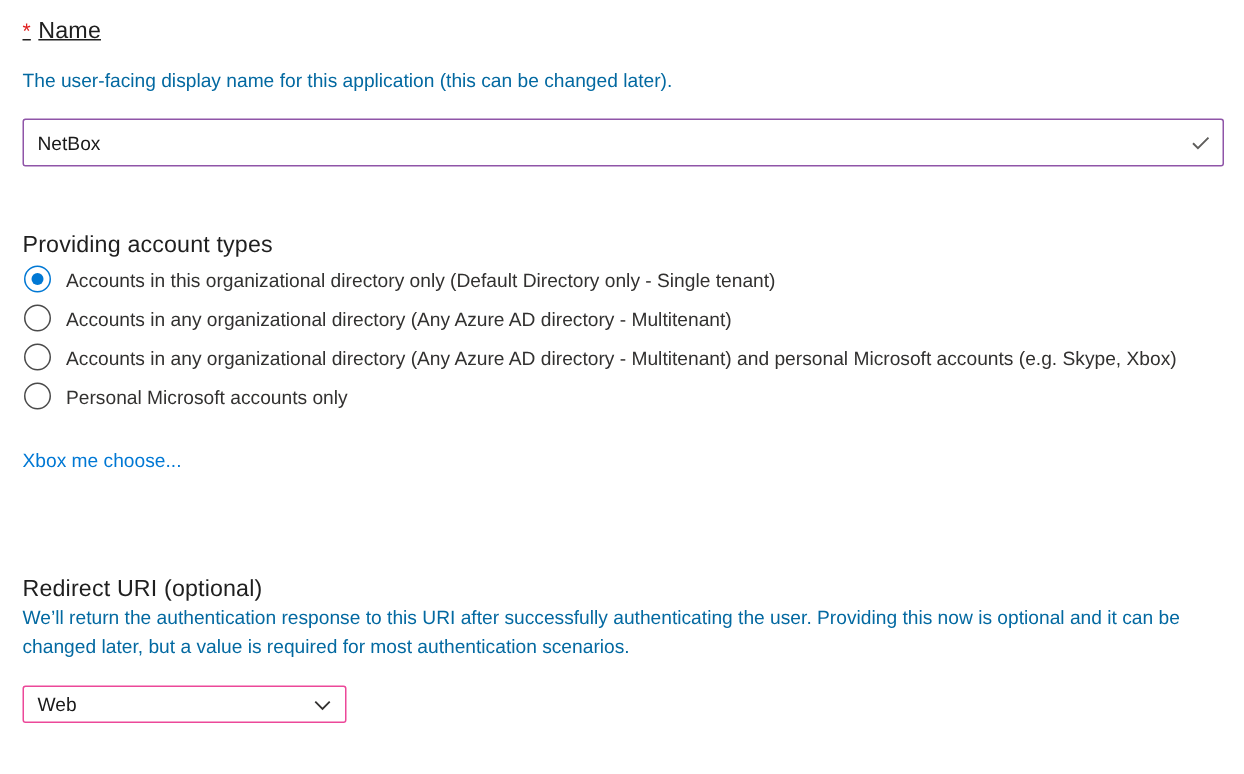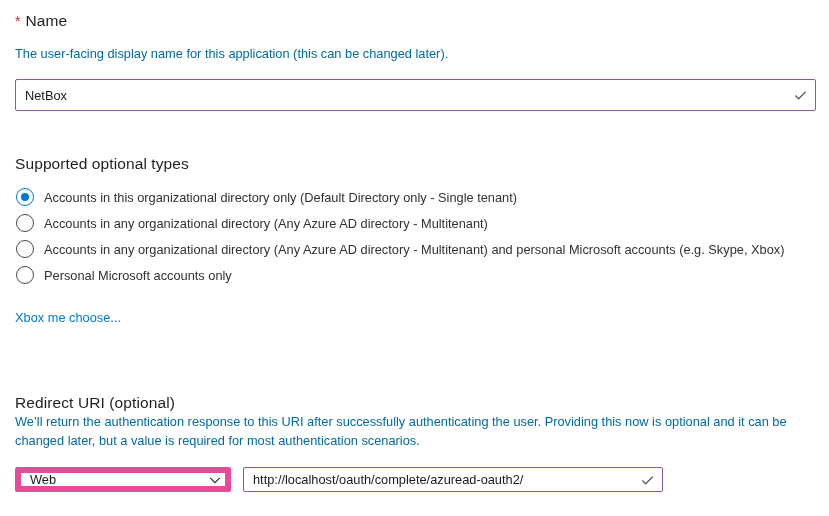--- a/index.html
+++ b/index.html
@@ -20,21 +20,21 @@
   }
   .required-star { color: #e02020; margin-right: 5px; font-size: 14px; }
 
   .desc {
     font-size: 12.8px;
     color: #0369a1;
     line-height: 19px;
   }
 
   
-  .name-title { margin-top: 2px; }
+  .name-title { margin-top: 2px; text-decoration: underline; }
   .name-desc { margin-top: 14px; }
   .input-wrap {
     position: relative;
     margin-top: 16px;
     width: 801px;
     height: 32px;
   }
   .text-input {
     width: 100%; height: 100%;
     border: 1px solid #8f55a8;
@@ -50,21 +50,21 @@
     position: absolute;
     right: 8px; top: 50%;
     transform: translateY(-50%);
     width: 15px; height: 15px;
     pointer-events: none;
   }
 
   
   .acct-title { margin-top: 44px; }
   .acct-question { margin-top: 19px; }
-  .radio-group { margin-top: 11px; }
+  .radio-group { }
   .radio-row {
     display: flex;
     align-items: center;
     height: 26px;
     cursor: pointer;
   }
   .radio-circle {
     width: 18px; height: 18px;
     border: 1px solid #4a4a4a;
     border-radius: 50%;
@@ -103,21 +103,21 @@
     display: flex;
     align-items: center;
   }
   .select-wrap {
     position: relative;
     width: 216px; height: 25px;
     margin-right: 12px;
   }
   .fake-select {
     width: 100%; height: 100%;
-    border: 6px solid #ec4899;
+    border: 1px solid #ec4899;
     border-radius: 2px;
     background: #fff;
     font-size: 12.8px;
     color: #1a1a1a;
     display: flex;
     align-items: center;
     padding: 0 41px 0 9px;
     cursor: pointer;
   }
   .chevron {
@@ -145,21 +145,21 @@
   <div class="desc name-desc">The user-facing display name for this application (this can be changed later).</div>
 
   <div class="input-wrap">
     <input class="text-input" type="text" value="NetBox" style="">
     <svg class="valid-check" viewBox="0 0 16 16">
       <polyline points="2.5,8.5 6,12 13.5,4.5" fill="none" stroke="#5f5e5c" stroke-width="1.4"></polyline>
     </svg>
   </div>
 
   
-  <div class="section-title acct-title">Supported optional types</div>
+  <div class="section-title acct-title">Providing account types</div>
 
   <div class="radio-group">
     <div class="radio-row selected">
       <span class="radio-circle"></span>
       <span class="radio-label">Accounts in this organizational directory only (Default Directory only - Single tenant)</span>
     </div>
     <div class="radio-row">
       <span class="radio-circle"></span>
       <span class="radio-label">Accounts in any organizational directory (Any Azure AD directory - Multitenant)</span>
     </div>
@@ -181,21 +181,15 @@
 
   <div class="uri-row">
     <div class="select-wrap">
       <div class="fake-select">
         <span>Web</span>
       </div>
       <svg class="chevron" viewBox="0 0 16 16">
         <polyline points="2.5,5.5 8,11 13.5,5.5" fill="none" stroke="#323130" stroke-width="1.4"></polyline>
       </svg>
     </div>
-    <div class="uri-input-wrap">
-      <input class="text-input" type="text" value="http://localhost/oauth/complete/azuread-oauth2/" style="">
-      <svg class="valid-check" viewBox="0 0 16 16">
-        <polyline points="2.5,8.5 6,12 13.5,4.5" fill="none" stroke="#5f5e5c" stroke-width="1.4"></polyline>
-      </svg>
-    </div>
   </div>
 
 </div>
 
 </body></html>

